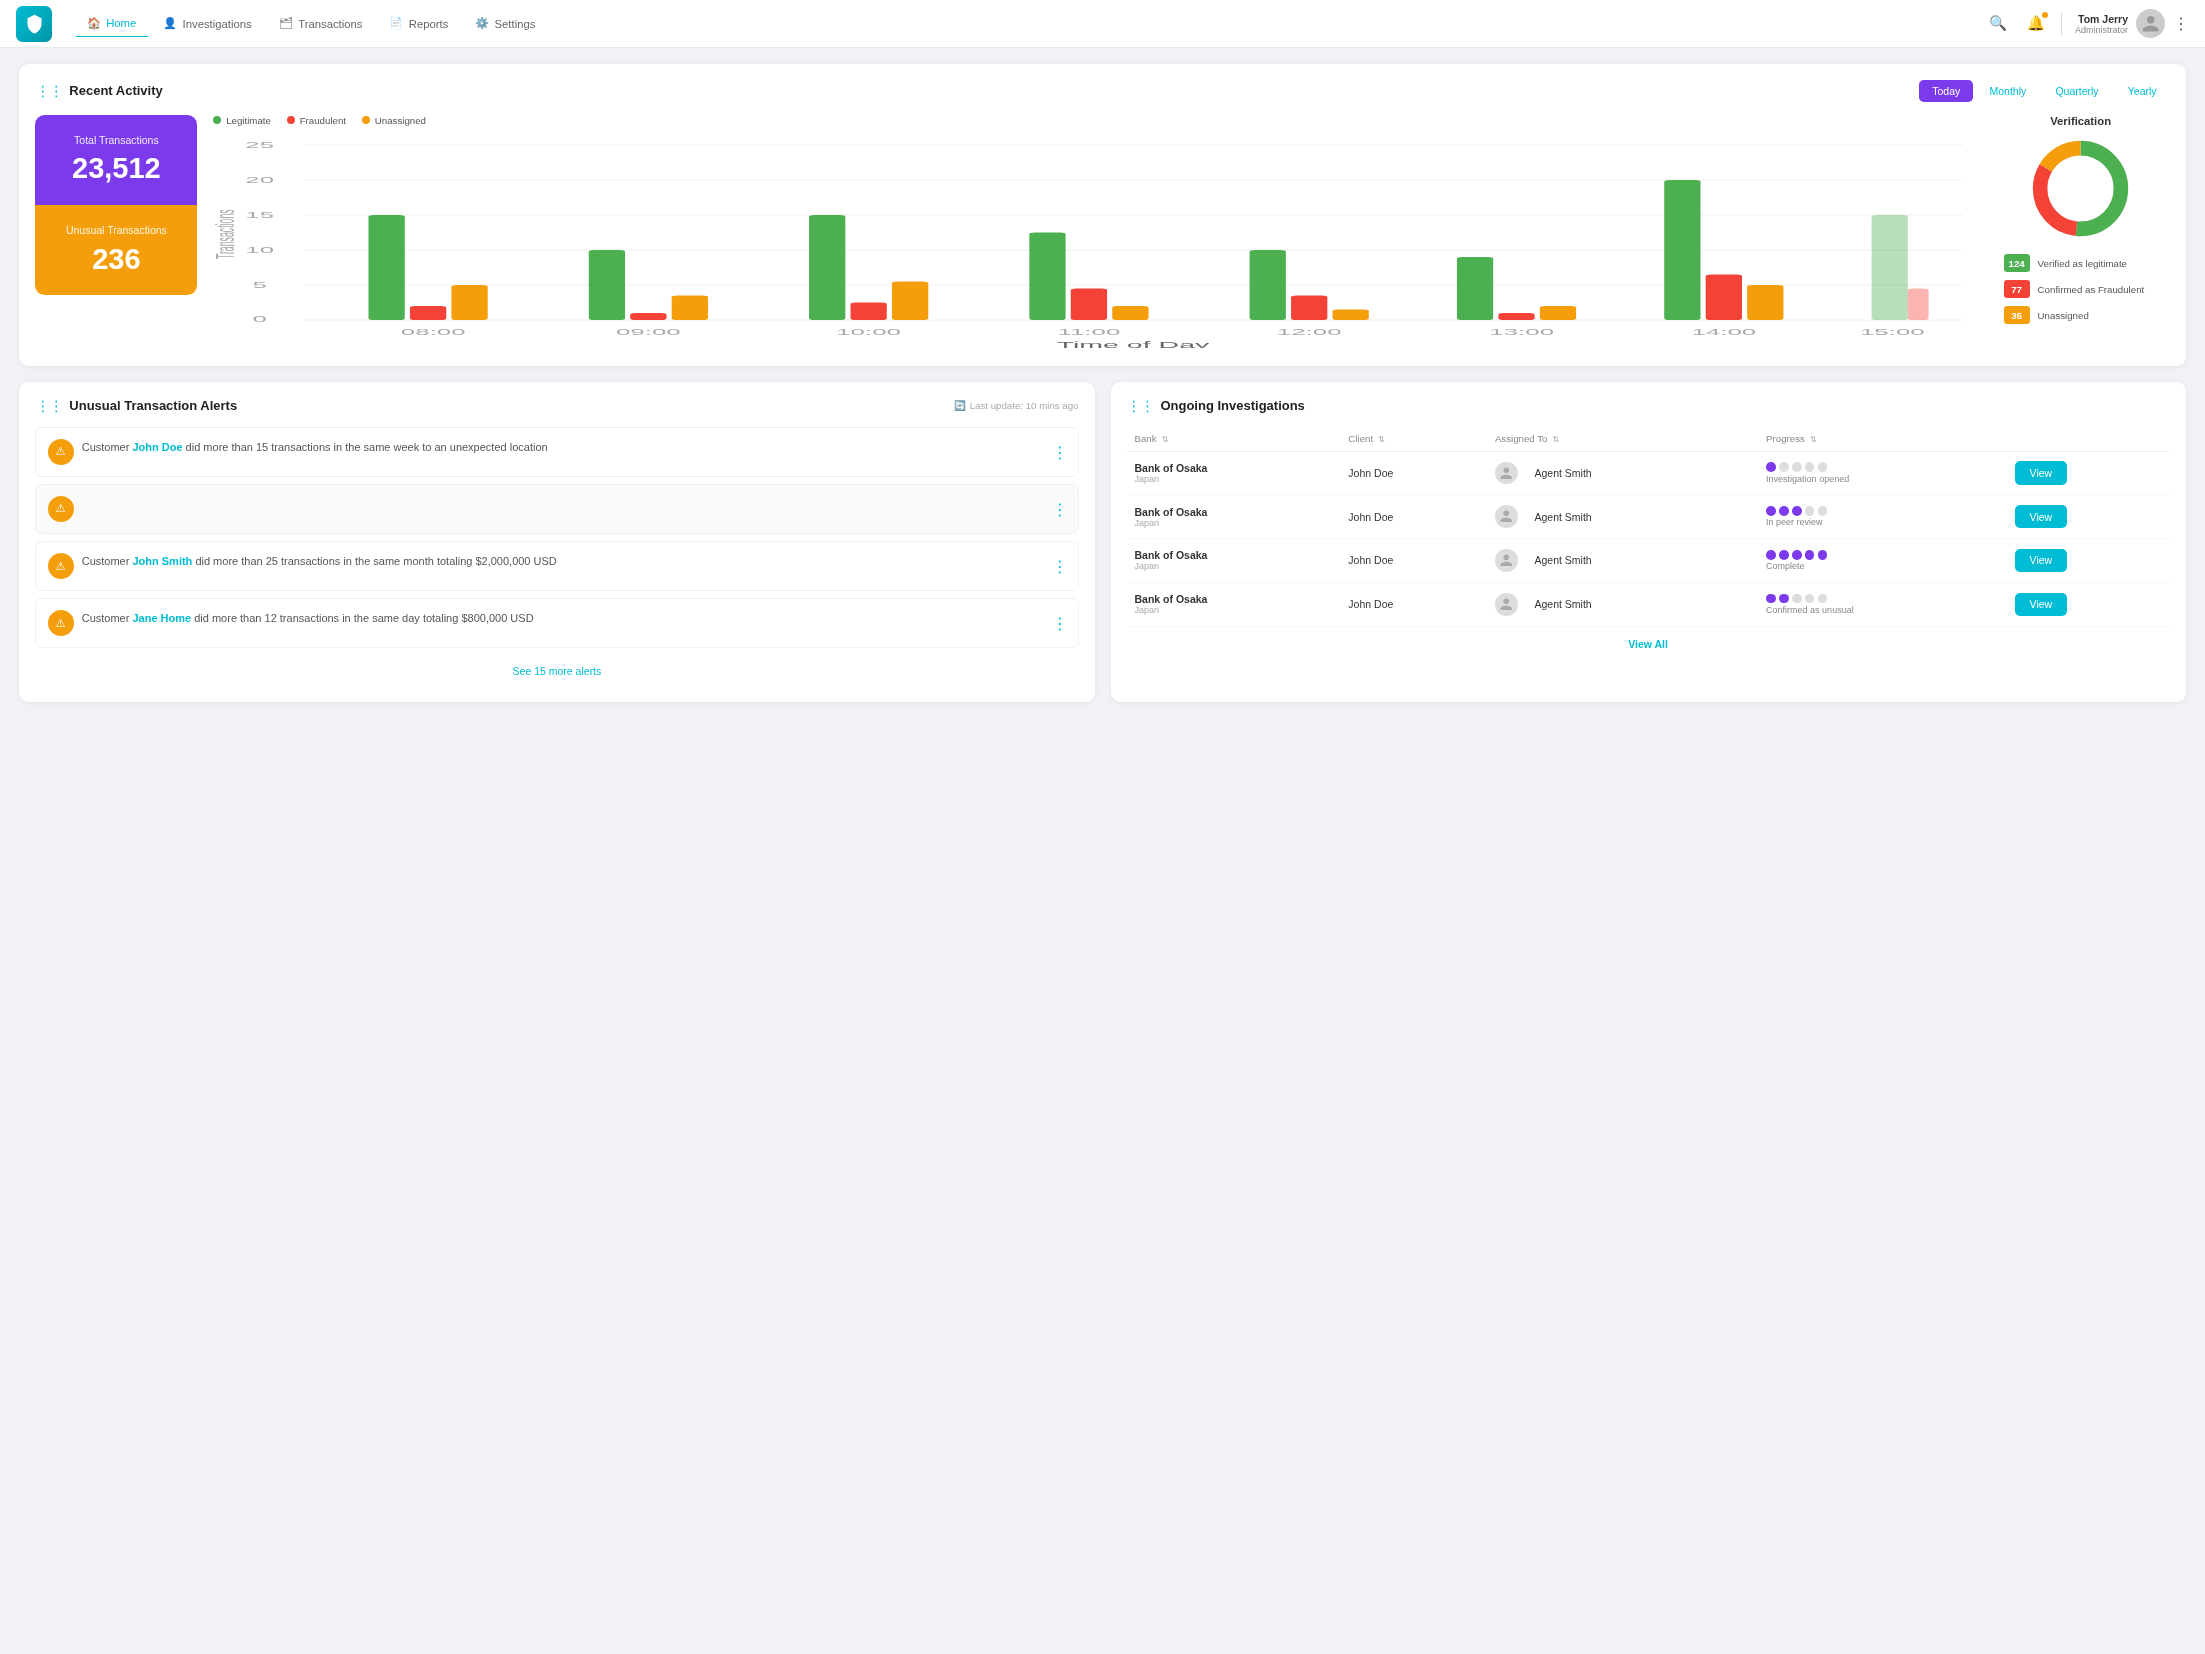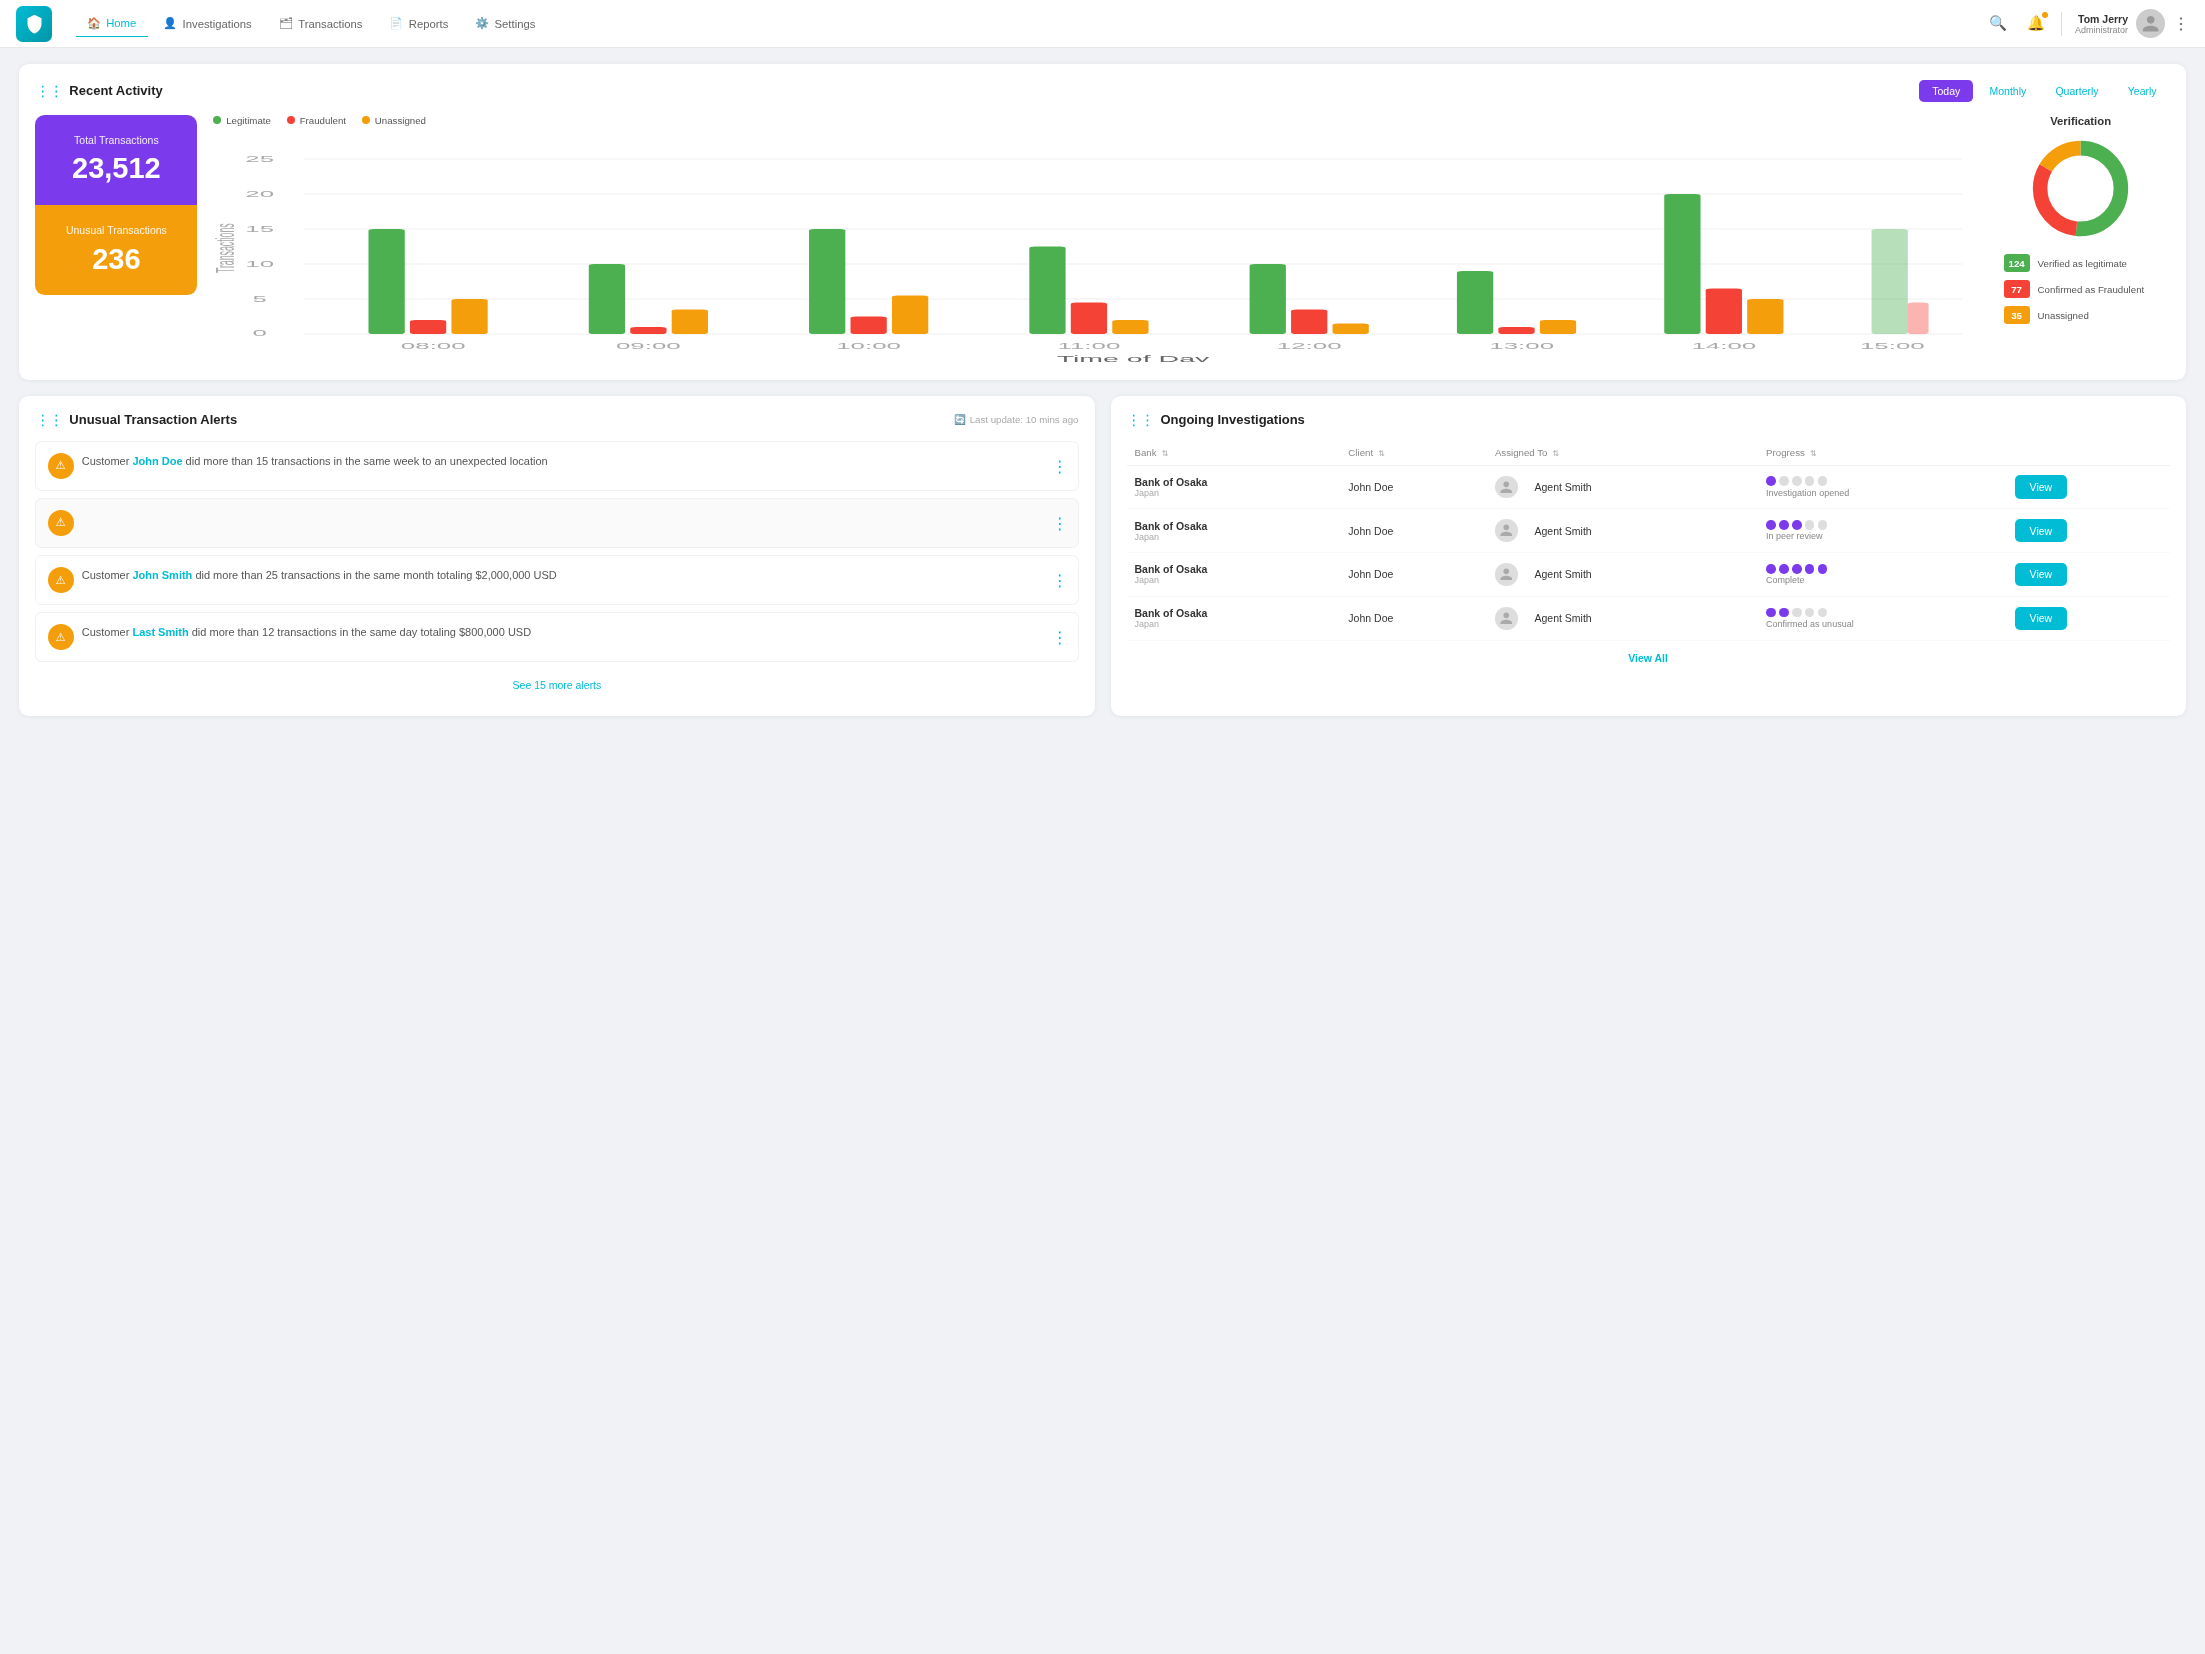--- a/index.html
+++ b/index.html
@@ -110,21 +110,21 @@
       background: #f59e0b;
       padding: 19.4px 16px;
       color: #fff;
       text-align: center;
     }
     .stat-card-bottom .label { font-size: 10.5px; opacity: 0.9; margin-bottom: 6.5px; }
     .stat-card-bottom .value { font-size: 29px; font-weight: 700; }
 
     
     .chart-col { flex: 1; }
-    .chart-legend { display: flex; gap: 16px; margin-bottom: 26px; }
+    .chart-legend { display: flex; gap: 16px; margin-bottom: 12px; }
     .legend-item { display: flex; align-items: center; gap: 4.8px; font-size: 9.7px; color: #555; }
     .legend-dot { width: 8px; height: 8px; border-radius: 50%; }
     .chart-svg { width: 100%; height: 210px; }
 
     
     .verification-col { min-width: 178px; }
     .verification-title { font-size: 11.3px; font-weight: 600; color: #333; text-align: center; margin-bottom: 9.7px; }
     .donut-container { display: flex; justify-content: center; margin-bottom: 13px; }
     .verification-items { display: flex; flex-direction: column; gap: 8px; }
     .verification-item { display: flex; align-items: center; gap: 8px; font-size: 9.7px; color: #555; margin-left: 12px; }
@@ -464,21 +464,21 @@
         <div class="alert-icon">⚠</div>
         <div class="alert-text">
           Customer <span class="highlight">John Smith</span> did more than 25 transactions in the same month totaling $2,000,000 USD
         </div>
         <button class="alert-menu-btn">⋮</button>
       </div>
 
       <div class="alert-item">
         <div class="alert-icon">⚠</div>
         <div class="alert-text">
-          Customer <span class="highlight">Last Smith</span> did more than 12 transactions in the same day totaling $800,000 USD
+          Customer <span class="highlight">Jane Home</span> did more than 12 transactions in the same day totaling $800,000 USD
         </div>
         <button class="alert-menu-btn">⋮</button>
       </div>
 
       <div class="see-more">See 15 more alerts</div>
 
       <div class="context-menu">
         <div class="context-menu-item">
           <span class="cm-icon">👤</span>
           <span class="cm-label">View Customer Details</span>

